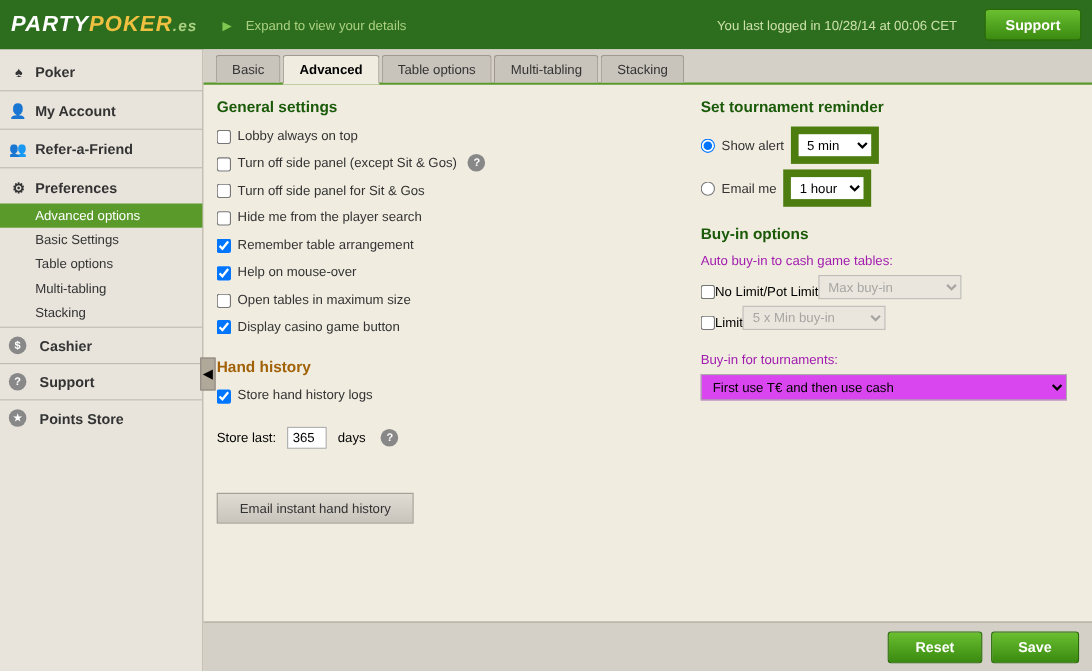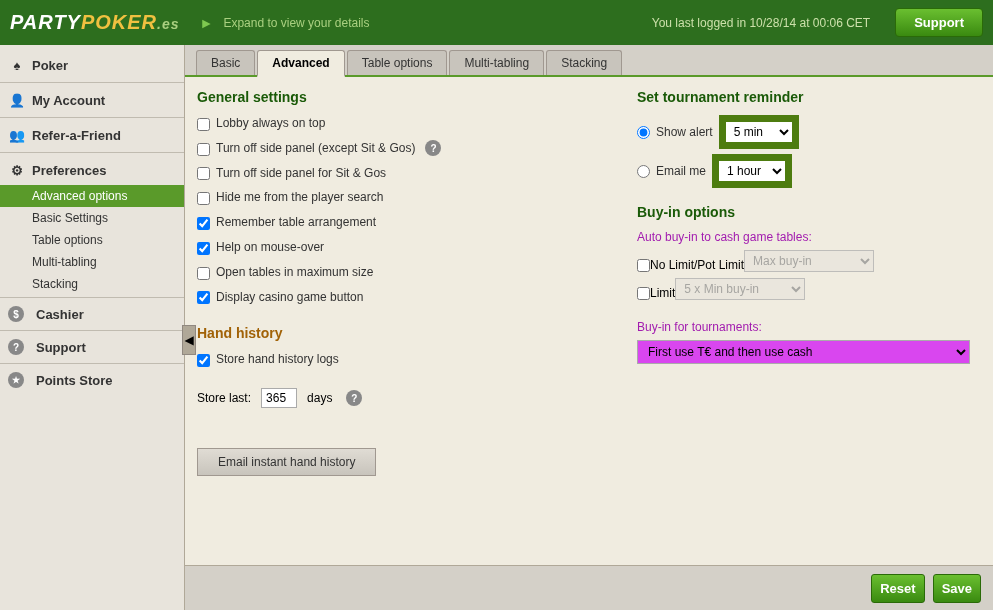--- a/index.html
+++ b/index.html
@@ -252,21 +252,21 @@
       display: flex;
       justify-content: flex-end;
       align-items: center;
       gap: 8px;
       padding: 8px 12px;
       background: #d4d0c8;
       border-top: 1px solid #b0a898;
       height: 45px;
     }
     .bottom-btn {
-      padding: 6px 8px;
+      padding: 6px 24px;
       font-size: 13px;
       font-weight: bold;
       cursor: pointer;
       border-radius: 3px;
       text-align: right;
     }
     #reset-btn {
       background: linear-gradient(to bottom, #6abf30, #3a8a10);
       color: white;
       border: 1px solid #2a6a08;

